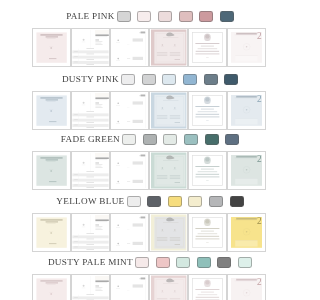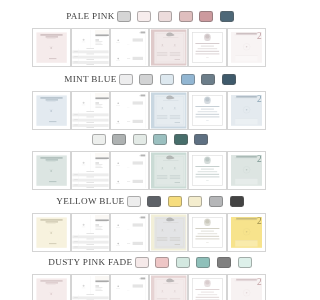--- a/index.html
+++ b/index.html
@@ -150,21 +150,21 @@
               <circle cx="18.6" cy="17.8" r="0.8" fill="#8d7377" opacity="0.26"></circle>
               <rect x="7.2" y="26" width="22.4" height="6.6" fill="#ffffff" opacity="0.28"></rect>
               <rect x="7.2" y="26" width="22.4" height="0.4" fill="#8d7377" opacity="0.12"></rect>
             </svg>
           </div>
         </div>
       </div>
     </div>
     <div class="palette-row" style="top: 75px;">
       <div class="hdr">
-        <span class="title">MINT BLUE</span>
+        <span class="title">DUSTY PINK</span>
         <span class="sw" style="background: rgb(237, 237, 238);"></span>
         <span class="sw" style="background: rgb(210, 211, 212);"></span>
         <span class="sw" style="background: rgb(221, 232, 239);"></span>
         <span class="sw" style="background: rgb(146, 182, 210);"></span>
         <span class="sw" style="background: rgb(108, 126, 138);"></span>
         <span class="sw" style="background: rgb(63, 90, 107);"></span>
       </div>
       <div class="cards">
         <div class="card">
           <div class="page">
@@ -278,20 +278,21 @@
               <circle cx="18.6" cy="17.8" r="0.8" fill="#62798a" opacity="0.26"></circle>
               <rect x="7.2" y="26" width="22.4" height="6.6" fill="#ffffff" opacity="0.28"></rect>
               <rect x="7.2" y="26" width="22.4" height="0.4" fill="#62798a" opacity="0.12"></rect>
             </svg>
           </div>
         </div>
       </div>
     </div>
     <div class="palette-row" style="top: 135.2px;">
       <div class="hdr">
+        <span class="title">FADE GREEN</span>
         <span class="sw" style="background: rgb(237, 239, 237);"></span>
         <span class="sw" style="background: rgb(174, 178, 178);"></span>
         <span class="sw" style="background: rgb(227, 234, 230);"></span>
         <span class="sw" style="background: rgb(155, 192, 192);"></span>
         <span class="sw" style="background: rgb(71, 110, 107);"></span>
         <span class="sw" style="background: rgb(94, 112, 130);"></span>
       </div>
       <div class="cards">
         <div class="card">
           <div class="page">
@@ -533,21 +534,21 @@
               <circle cx="18.6" cy="17.8" r="0.8" fill="#857f62" opacity="0.26"></circle>
               <rect x="7.2" y="26" width="22.4" height="6.6" fill="#ffffff" opacity="0.28"></rect>
               <rect x="7.2" y="26" width="22.4" height="0.4" fill="#857f62" opacity="0.12"></rect>
             </svg>
           </div>
         </div>
       </div>
     </div>
     <div class="palette-row" style="top: 258px;">
       <div class="hdr">
-        <span class="title">DUSTY PINK FADE</span>
+        <span class="title">DUSTY PALE MINT</span>
         <span class="sw" style="background: rgb(245, 233, 233);"></span>
         <span class="sw" style="background: rgb(238, 198, 198);"></span>
         <span class="sw" style="background: rgb(211, 232, 224);"></span>
         <span class="sw" style="background: rgb(143, 192, 186);"></span>
         <span class="sw" style="background: rgb(128, 128, 128);"></span>
         <span class="sw" style="background: rgb(221, 240, 234);"></span>
       </div>
       <div class="cards">
         <div class="card">
           <div class="page">

